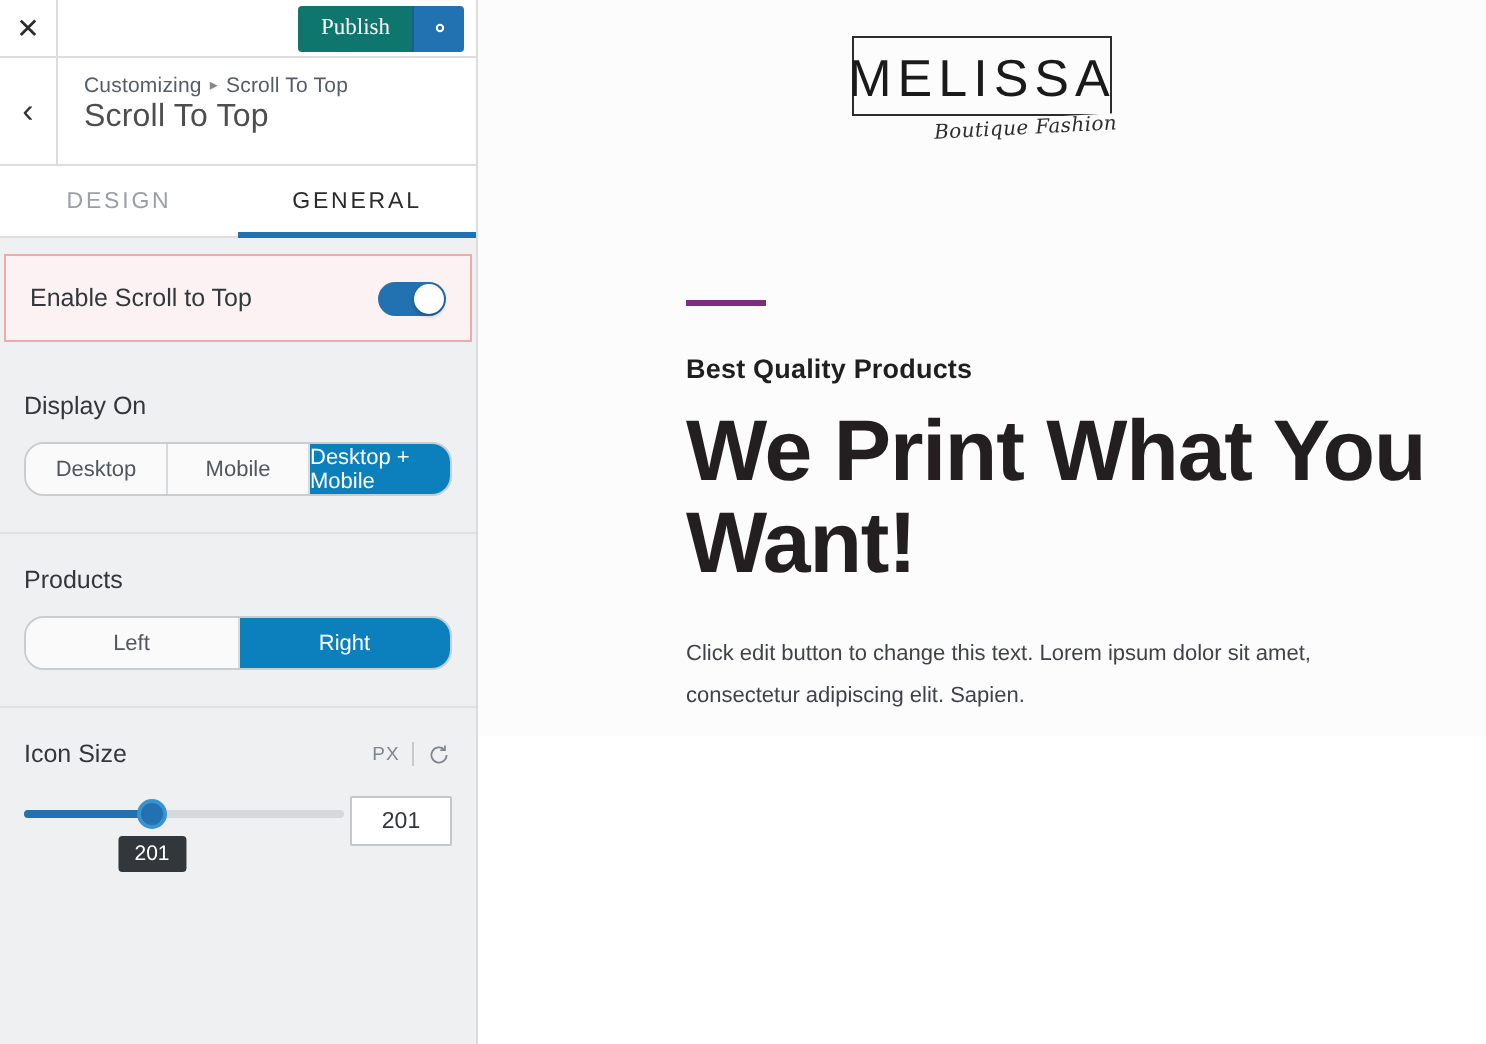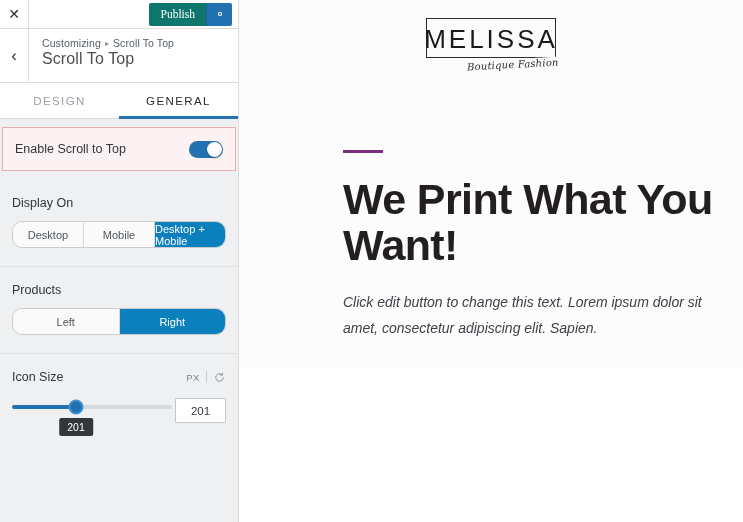--- a/index.html
+++ b/index.html
@@ -167,22 +167,22 @@
 
   .hero { padding: 90px 0 0 104px; }
   .accent-bar { width: 40px; height: 3px; background: #7b2d7e; margin-bottom: 24px; }
   .eyebrow { font-size: 13.5px; font-weight: bold; color: #1f1f1f; letter-spacing: .1px; }
   .hero-title {
     font-size: 43px; font-weight: bold; color: #231f20;
     line-height: 1.06; margin: 12px 0 0 0; letter-spacing: -0.6px;
     max-width: 370px;
   }
   .hero-para {
-    font-size: 14px; color: #3f4248; line-height: 1.85;
-    margin: 22px 0 0 0; max-width: 362px; font-style: italic;
+    font-size: 11px; color: #3f4248; line-height: 1.85;
+    margin: 22px 0 0 0; max-width: 362px;
   }
   .cta {
     margin-top: 28px; display: inline-flex; align-items: center; gap: 14px;
     background: #a6199a; color: #fff; border: none; cursor: pointer;
     border-radius: 18px; padding: 0 17px; height: 26px;
     font-size: 10.5px; font-weight: bold; letter-spacing: .7px;
     font-family: Liberation Sans, sans-serif;
   }
   .cta .chev { font-size: 10px; }
 </style>
@@ -287,20 +287,21 @@
       <div class="logo-box">
         <div class="logo-frame">
           <span class="logo-name">MELISSA</span>
         </div>
         <span class="logo-sub">Boutique Fashion</span>
       </div>
     </div>
 
     <div class="hero">
       <div class="accent-bar"></div>
+      <div class="eyebrow">Best Quality Products</div>
       <h1 class="hero-title">We Print What You Want!</h1>
       <p class="hero-para">Click edit button to change this text. Lorem ipsum dolor sit amet, consectetur adipiscing elit. Sapien.</p>
       <button class="cta">
         <span>GET STARTED</span>
         <span class="chev">❯</span>
       </button>
     </div>
 
   </div>
 </div>

